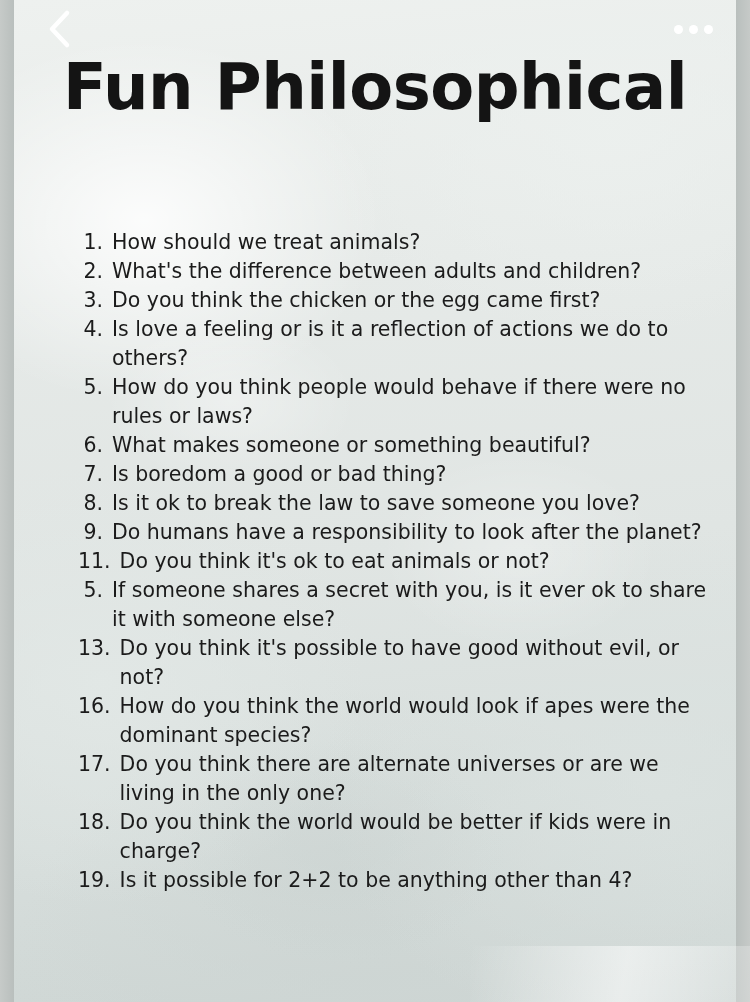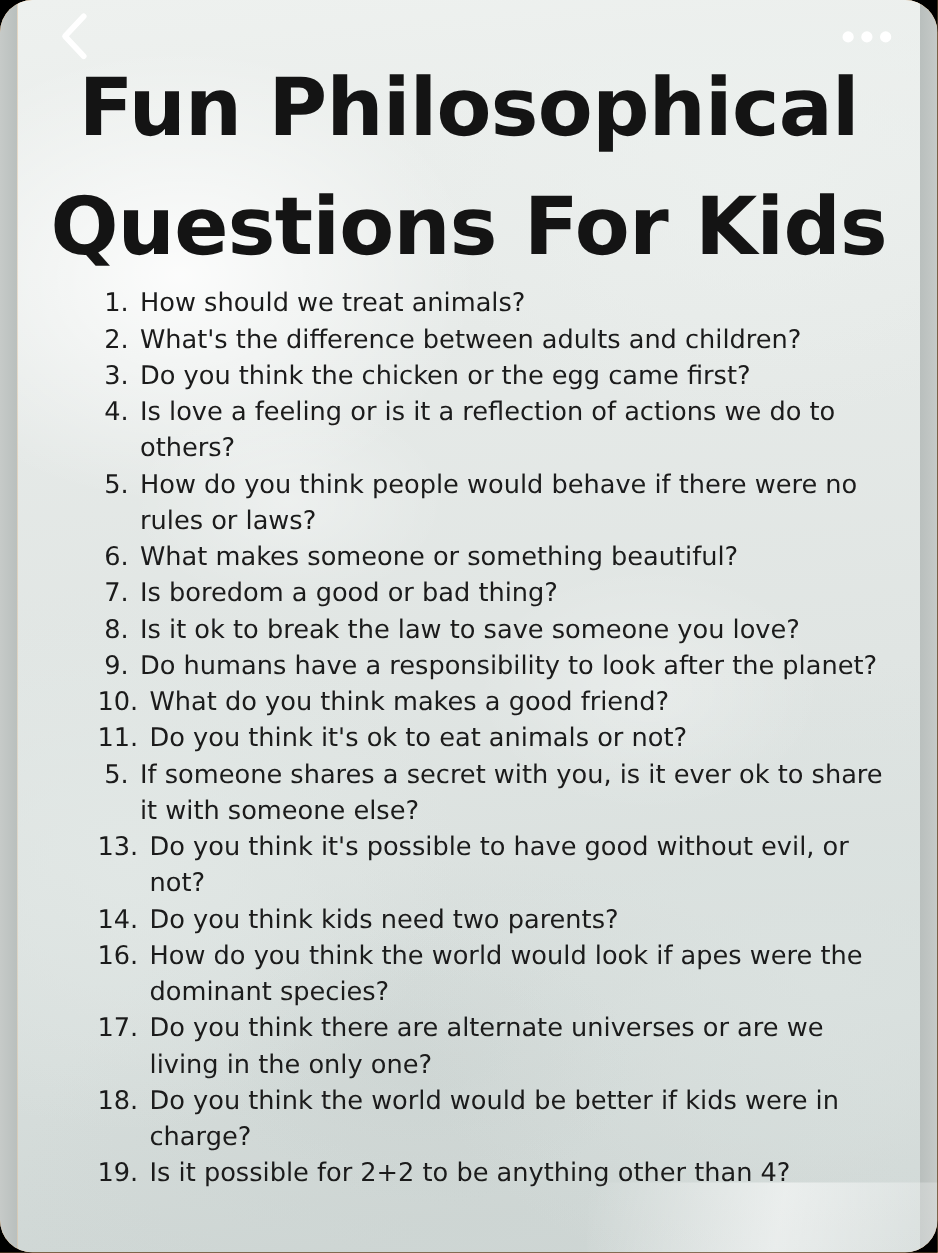--- a/index.html
+++ b/index.html
@@ -9,23 +9,22 @@
     height: 1002px;
     overflow: hidden;
     background: #000;
     font-family: "Liberation Sans", sans-serif;
   }
 
   #screen {
     position: relative;
     width: 750px;
     height: 1002px;
-    background: #fdba74;
+    background: #ef4444;
     overflow: hidden;
-    border-radius: 26px;
   }
 
   
   #card {
     position: absolute;
     left: 14px;
     top: 0;
     width: 722px;
     height: 1002px;
     background:
@@ -170,21 +169,20 @@
   </div>
 
   <div id="more-btn">
     <span class="dot"></span>
     <span class="dot"></span>
     <span class="dot"></span>
   </div>
 
   <div id="title">
     <span class="line">Fun Philosophical</span>
-    <span class="line">Questions For Kids</span>
   </div>
 
   <div id="list">
       <div class="qrow">
         <span class="qnum">1.</span>
         <span class="qtext">How should we treat animals?</span>
       </div>
       <div class="qrow">
         <span class="qnum">2.</span>
         <span class="qtext">What's the difference between adults and children?</span>
@@ -211,40 +209,32 @@
       </div>
       <div class="qrow">
         <span class="qnum">8.</span>
         <span class="qtext">Is it ok to break the law to save someone you love?</span>
       </div>
       <div class="qrow">
         <span class="qnum">9.</span>
         <span class="qtext">Do humans have a responsibility to look after the planet?</span>
       </div>
       <div class="qrow">
-        <span class="qnum">10.</span>
-        <span class="qtext">What do you think makes a good friend?</span>
-      </div>
-      <div class="qrow">
         <span class="qnum">11.</span>
         <span class="qtext">Do you think it's ok to eat animals or not?</span>
       </div>
       <div class="qrow">
         <span class="qnum">5.</span>
         <span class="qtext">If someone shares a secret with you, is it ever ok to share it with someone else?</span>
       </div>
       <div class="qrow">
         <span class="qnum">13.</span>
         <span class="qtext">Do you think it's possible to have good without evil, or not?</span>
       </div>
       <div class="qrow">
-        <span class="qnum">14.</span>
-        <span class="qtext">Do you think kids need two parents?</span>
-      </div>
-      <div class="qrow">
         <span class="qnum">16.</span>
         <span class="qtext">How do you think the world would look if apes were the dominant species?</span>
       </div>
       <div class="qrow">
         <span class="qnum">17.</span>
         <span class="qtext">Do you think there are alternate universes or are we living in the only one?</span>
       </div>
       <div class="qrow">
         <span class="qnum">18.</span>
         <span class="qtext">Do you think the world would be better if kids were in charge?</span>

